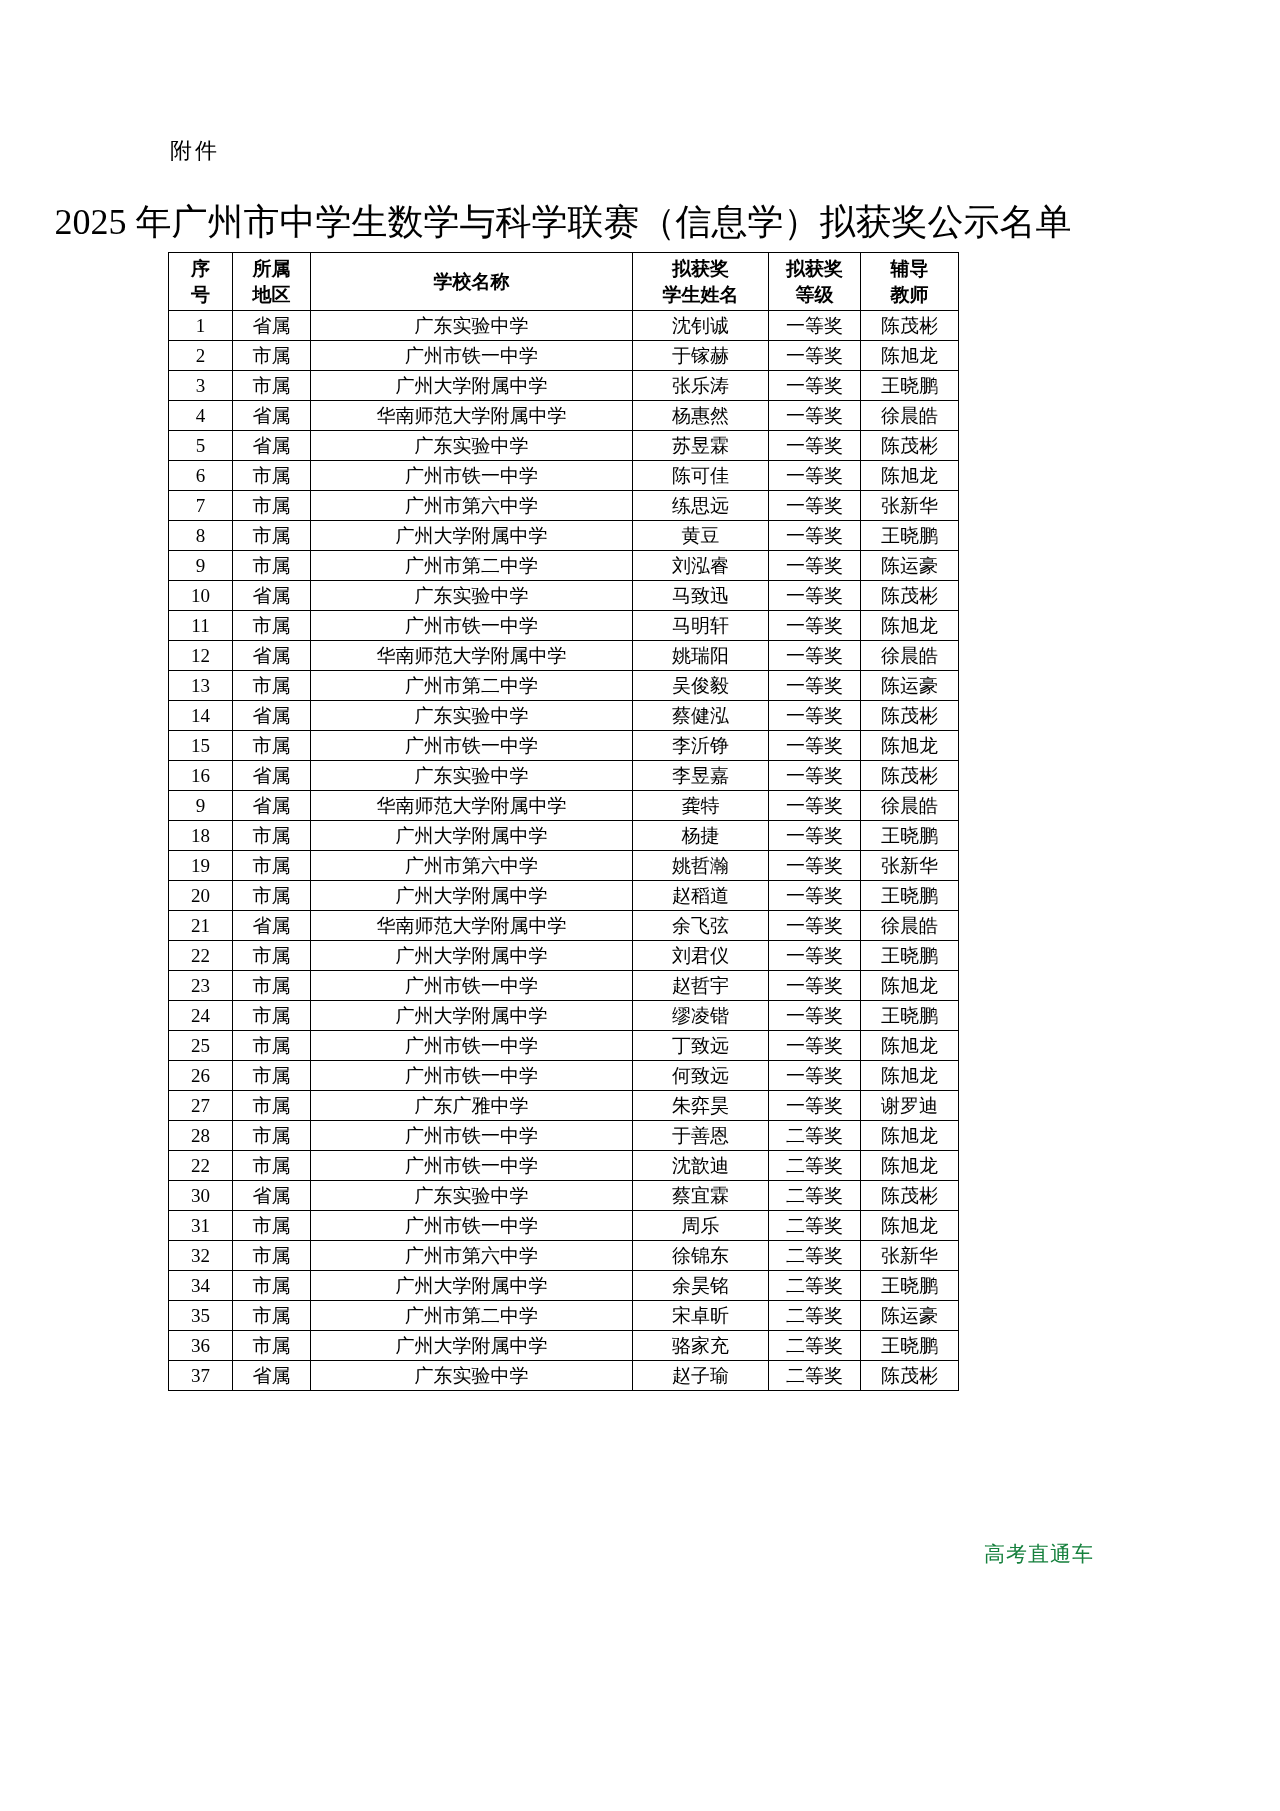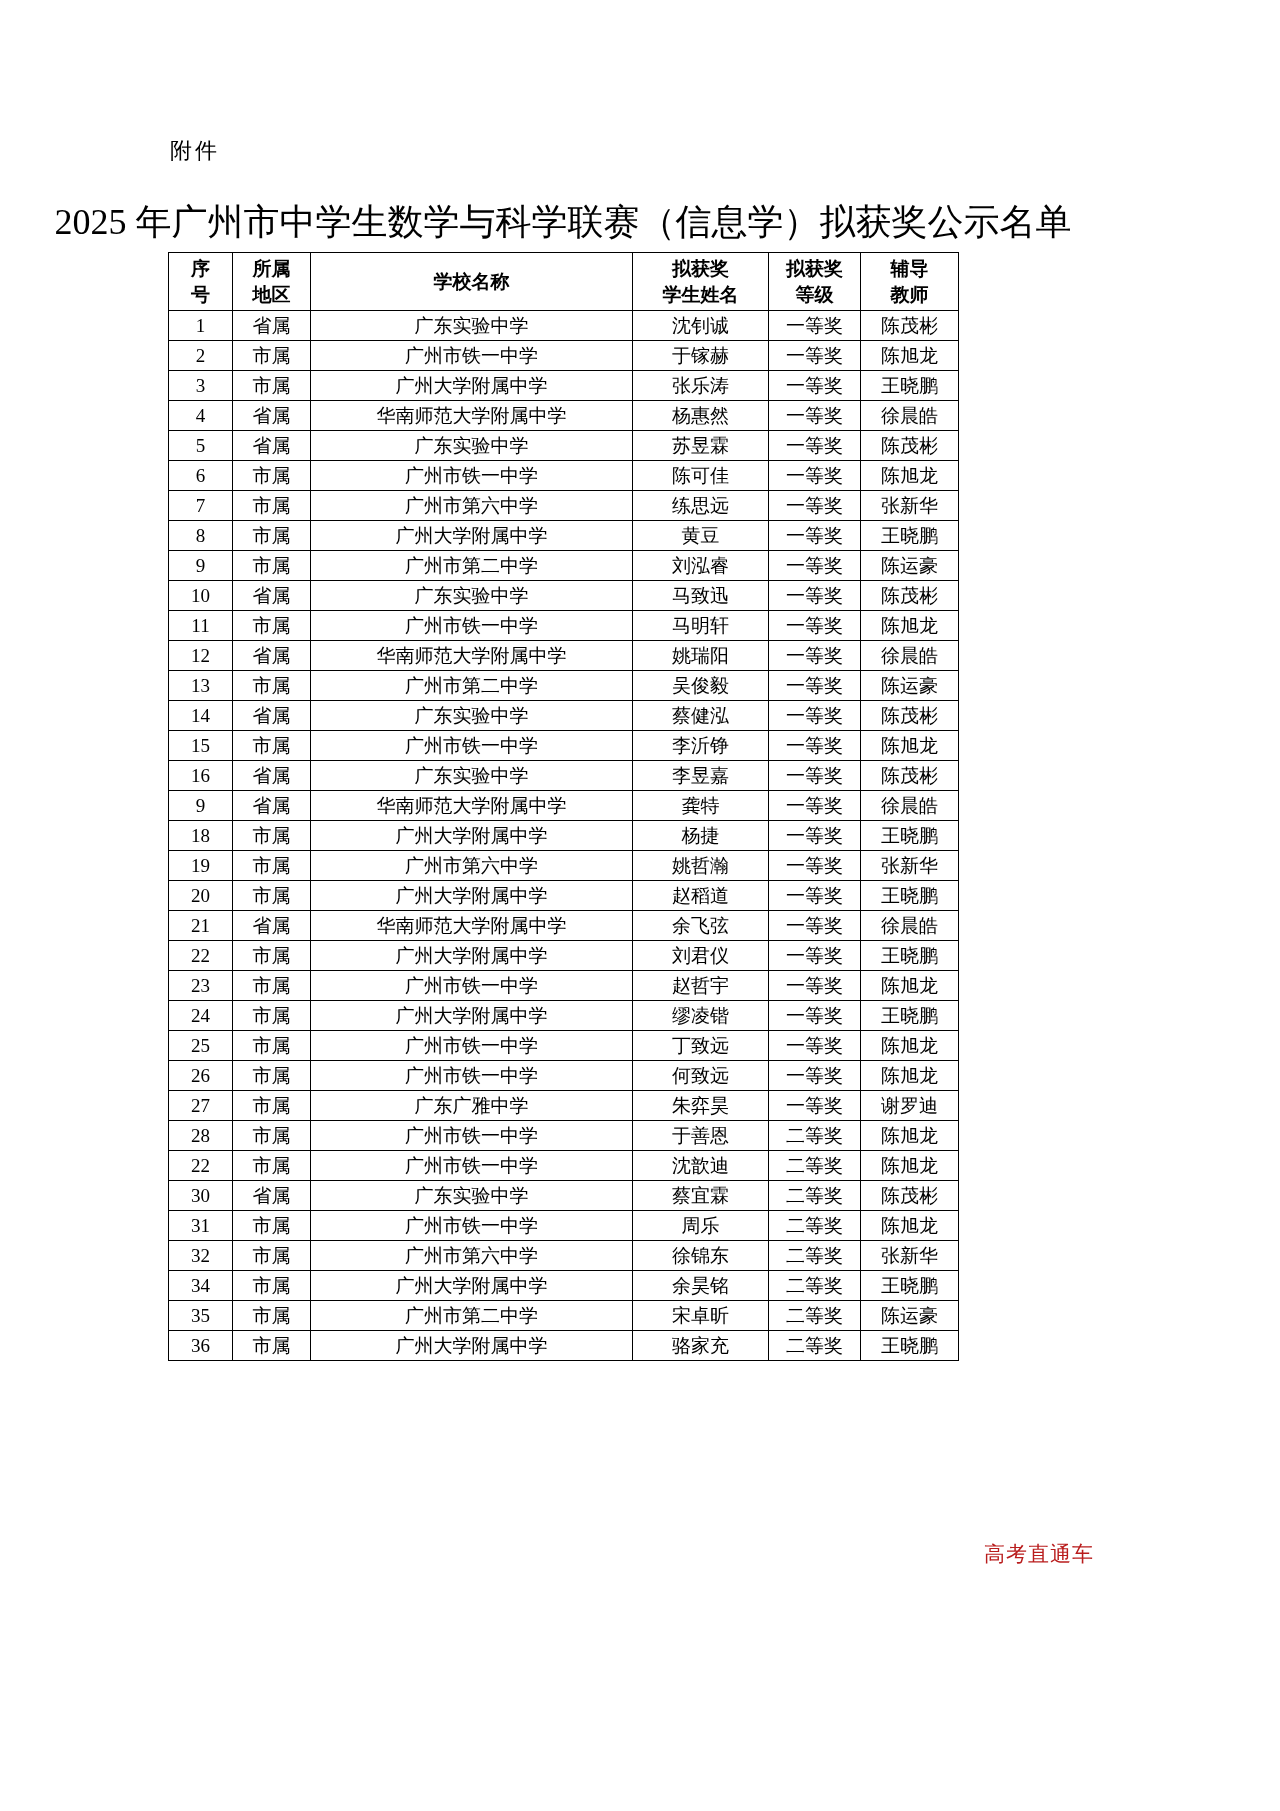--- a/index.html
+++ b/index.html
@@ -60,21 +60,21 @@
   .award-table td {
     height: 30px;
     padding: 0 2px;
     font-weight: normal;
   }
   .watermark {
     position: absolute;
     left: 984px;
     top: 1540px;
     font-size: 21px;
-    color: #b91c1c;
+    color: #15803d;
     letter-spacing: 1px;
   }
 </style>
 </head>
 <body>
 
 <div class="attachment-label">附件</div>
 
 <div class="doc-title">2025 年广州市中学生数学与科学联赛（信息学）拟获奖公示名单</div>
 
@@ -388,16 +388,24 @@
         <td>陈运豪</td>
       </tr>
       <tr>
         <td>36</td>
         <td>市属</td>
         <td>广州大学附属中学</td>
         <td>骆家充</td>
         <td>二等奖</td>
         <td>王晓鹏</td>
       </tr>
+      <tr>
+        <td>37</td>
+        <td>省属</td>
+        <td>广东实验中学</td>
+        <td>赵子瑜</td>
+        <td>二等奖</td>
+        <td>陈茂彬</td>
+      </tr>
     </tbody>
 </table>
 
 <div class="watermark">高考直通车</div>
 
 </body></html>

